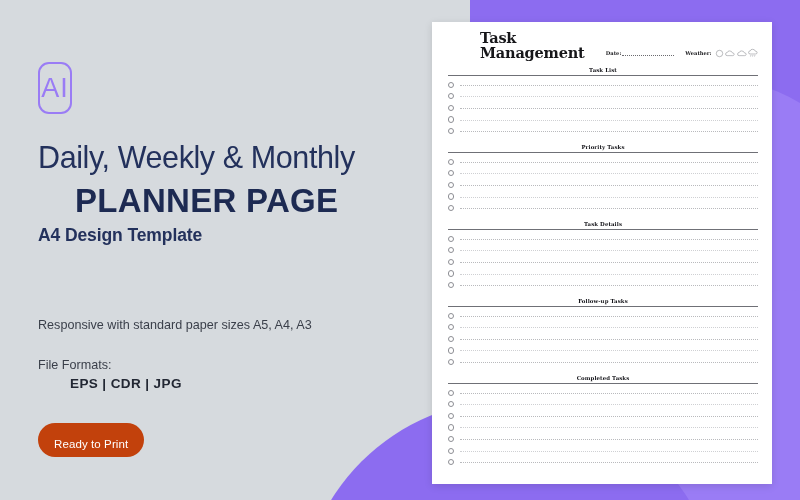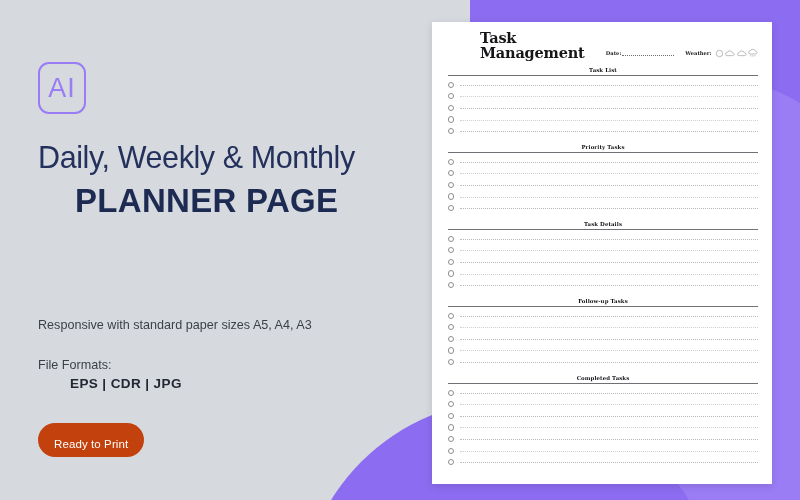--- a/index.html
+++ b/index.html
@@ -64,21 +64,21 @@
     position: absolute;
     left: 38px;
     top: 0;
     width: 400px;
     height: 500px;
   }
   .ai-logo {
     position: absolute;
     left: 0;
     top: 62px;
-    width: 48px;
+    width: 34px;
     height: 52px;
     border: 2.5px solid #9a7cf5;
     border-radius: 11px;
     box-sizing: border-box;
     display: flex;
     align-items: center;
     justify-content: center;
     color: #9a7cf5;
     font-size: 27px;
     font-family: "Liberation Sans", sans-serif;
@@ -281,20 +281,21 @@
   <div class="purple-circle-bl"></div>
 
   <div class="left-col">
 
     <div class="ai-logo">
       <span>AI</span>
     </div>
 
     <div class="headline-1">Daily, Weekly &amp; Monthly</div>
     <div class="headline-2">PLANNER PAGE</div>
+    <div class="headline-3">A4 Design Template</div>
 
     <div class="responsive">Responsive with standard paper sizes A5, A4, A3</div>
 
     <div class="ff-label">File Formats:</div>
     <div class="ff-values">EPS  | CDR  |  JPG</div>
   </div>
 
   <button class="ready-badge">Ready to Print</button>
 
   <div class="sheet">

